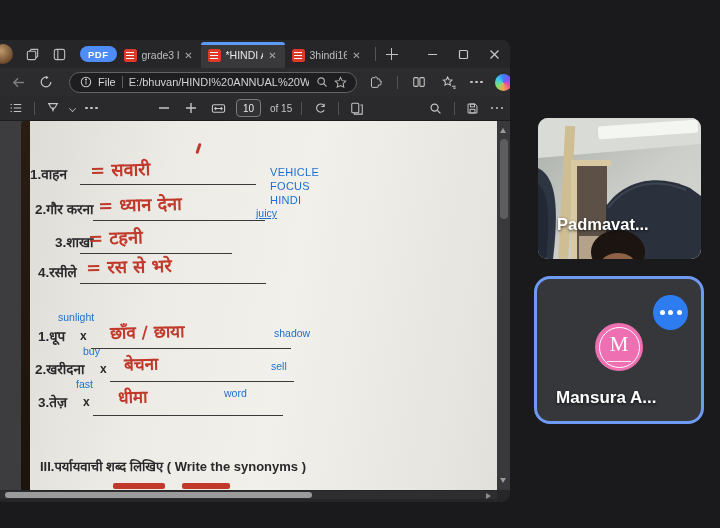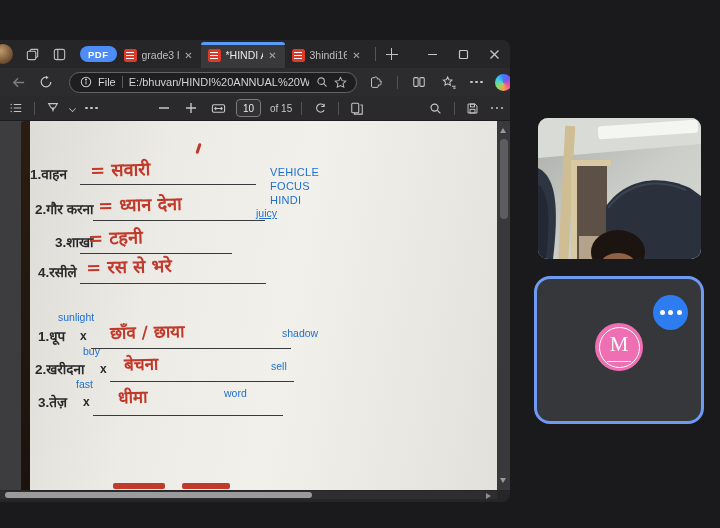--- a/index.html
+++ b/index.html
@@ -371,21 +371,21 @@
       <div class="hw" style="left:56px; top:133px; font-size:18px">= रस से भरे</div>
 
       <div class="bnote" style="left:28px; top:190px">sunlight</div>
 
       <div class="print item-word" style="left:8px; top:206px">
         <span>1.</span><span>धूप</span>
       </div>
       <div class="print" style="left:50px; top:208px; font-size:12px">x</div>
       <div class="ansline" style="left:61px; top:203px; width:200px; height:25px"></div>
       <div class="hw" style="left:80px; top:199px; font-size:17px">छाँव / छाया</div>
-      <div class="bnote" style="left:252px; top:206px">shadow</div>
+      <div class="bnote" style="left:244px; top:206px">shadow</div>
 
       <div class="bnote" style="left:53px; top:224px">buy</div>
 
       <div class="print item-word" style="left:5px; top:239px">
         <span>2.</span><span>खरीदना</span>
       </div>
       <div class="print" style="left:70px; top:241px; font-size:12px">x</div>
       <div class="ansline" style="left:80px; top:236px; width:184px; height:25px"></div>
       <div class="hw" style="left:94px; top:231px; font-size:17px">बेचना</div>
       <div class="bnote" style="left:241px; top:239px">sell</div>
@@ -393,20 +393,24 @@
       <div class="bnote" style="left:46px; top:257px">fast</div>
 
       <div class="print item-word" style="left:8px; top:272px">
         <span>3.</span><span>तेज़</span>
       </div>
       <div class="print" style="left:53px; top:274px; font-size:12px">x</div>
       <div class="ansline" style="left:63px; top:269px; width:190px; height:26px"></div>
       <div class="hw" style="left:88px; top:264px; font-size:17px">धीमा</div>
       <div class="bnote" style="left:194px; top:266px">word</div>
 
+      <div class="print sec-title" style="left:10px; top:336px; font-size:13px">
+        <span>III.पर्यायवाची शब्द लिखिए</span>
+        <span>( Write the synonyms )</span>
+      </div>
       <span class="redmark" style="left:83px; top:362px; width:52px; height:6px"></span>
       <span class="redmark" style="left:152px; top:362px; width:48px; height:6px"></span>
     </div>
 
     <div class="vscroll">
       <span class="varrow up"></span>
       <span class="vthumb"></span>
       <span class="varrow down"></span>
     </div>
   </div>
@@ -434,25 +438,27 @@
     <rect x="33" y="42" width="6" height="99" fill="#d8c9a2"></rect>
     <rect x="39" y="48" width="30" height="93" fill="#5d5147"></rect>
     <rect x="41" y="118" width="26" height="23" fill="#b4a28b"></rect>
     <path d="M0,50 C16,58 22,82 15,141 L0,141 Z" fill="#2e3542"></path>
     <path d="M0,66 C10,74 13,95 8,141 L0,141 Z" fill="#222834"></path>
     <path d="M68,88 C88,60 122,56 152,70 L163,78 L163,141 L68,141 Z" fill="#2a303c"></path>
     <path d="M70,90 C90,64 120,60 148,72" fill="none" stroke="#3c4454" stroke-width="2"></path>
     <ellipse cx="80" cy="134" rx="27" ry="22" fill="#1c1410"></ellipse>
     <ellipse cx="80" cy="146" rx="17" ry="11" fill="#8e6246"></ellipse>
   </svg>
+  <div class="tile-name">Padmavat...</div>
 </div>
 
 <div class="tile2">
   <div class="menu-btn">
       <i></i>
       <i></i>
       <i></i>
     </div>
   <div class="avatar-pink">
     <span class="avatar-letter">M</span>
     <span class="avatar-subline"></span>
   </div>
+  <div class="tile-name">Mansura A...</div>
 </div>
 
 </body></html>

